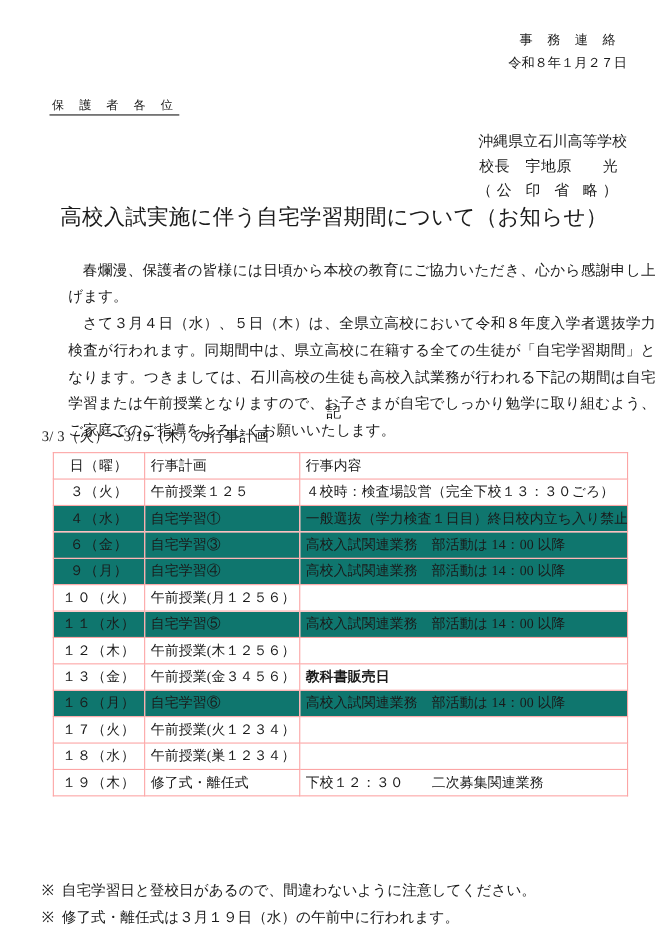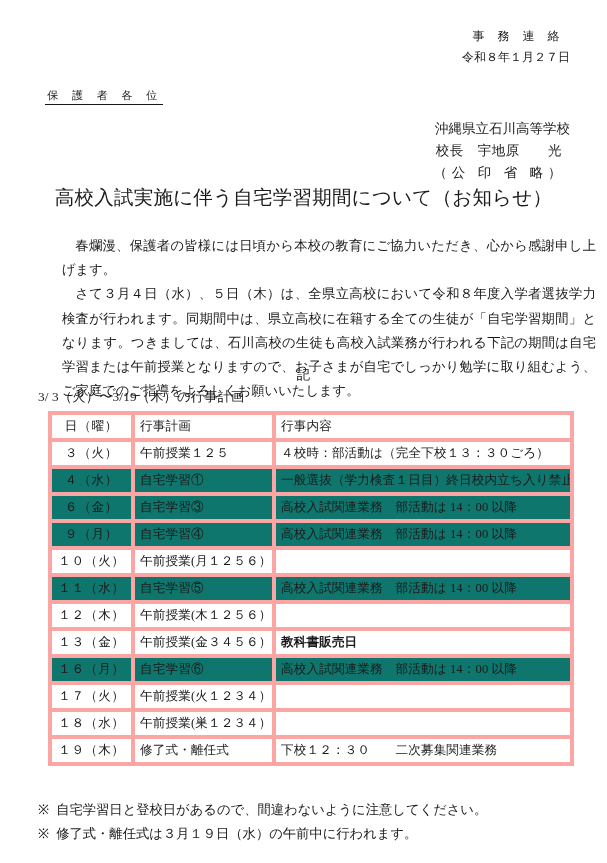--- a/index.html
+++ b/index.html
@@ -122,21 +122,21 @@
     left: 48px;
     width: 522px;
   }
   table.sched {
     border-collapse: collapse;
     width: 522px;
     table-layout: fixed;
     font-size: 12.6px;
   }
   table.sched td {
-    border: 4px solid #fca5a5;
+    border: 1px solid #fca5a5;
     height: 23px;
     padding: 0 5px;
     vertical-align: middle;
     white-space: nowrap;
     overflow: hidden;
   }
   table.sched col.c-date { width: 83px; }
   table.sched col.c-plan { width: 141px; }
   table.sched col.c-detail { width: 298px; }
 
@@ -200,21 +200,21 @@
       </colgroup>
       <tbody>
         <tr class="plain">
           <td class="date">日（曜）</td>
           <td class="plan">行事計画</td>
           <td class="detail">行事内容</td>
         </tr>
       <tr class="plain">
             <td class="date">３（火）</td>
             <td class="plan">午前授業１２５</td>
-            <td class="detail">４校時：部活動は（完全下校１３：３０ごろ）</td>
+            <td class="detail">４校時：検査場設営（完全下校１３：３０ごろ）</td>
           </tr>
           <tr class="shaded">
             <td class="date">４（水）</td>
             <td class="plan">自宅学習①</td>
             <td class="detail">一般選抜（学力検査１日目）終日校内立ち入り禁止</td>
           </tr>
           <tr class="shaded">
             <td class="date">６（金）</td>
             <td class="plan">自宅学習③</td>
             <td class="detail">高校入試関連業務　部活動は 14：00 以降</td>

